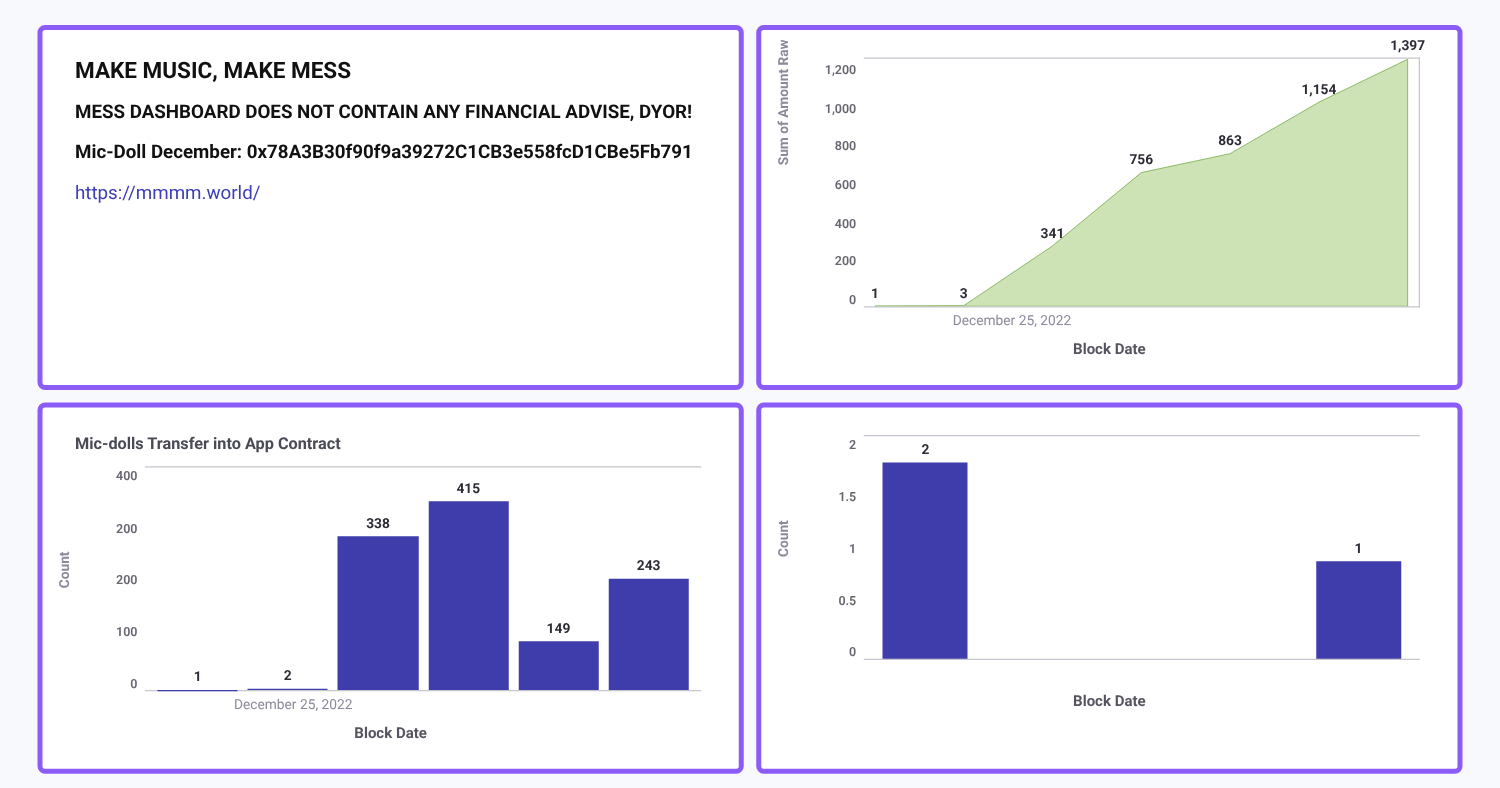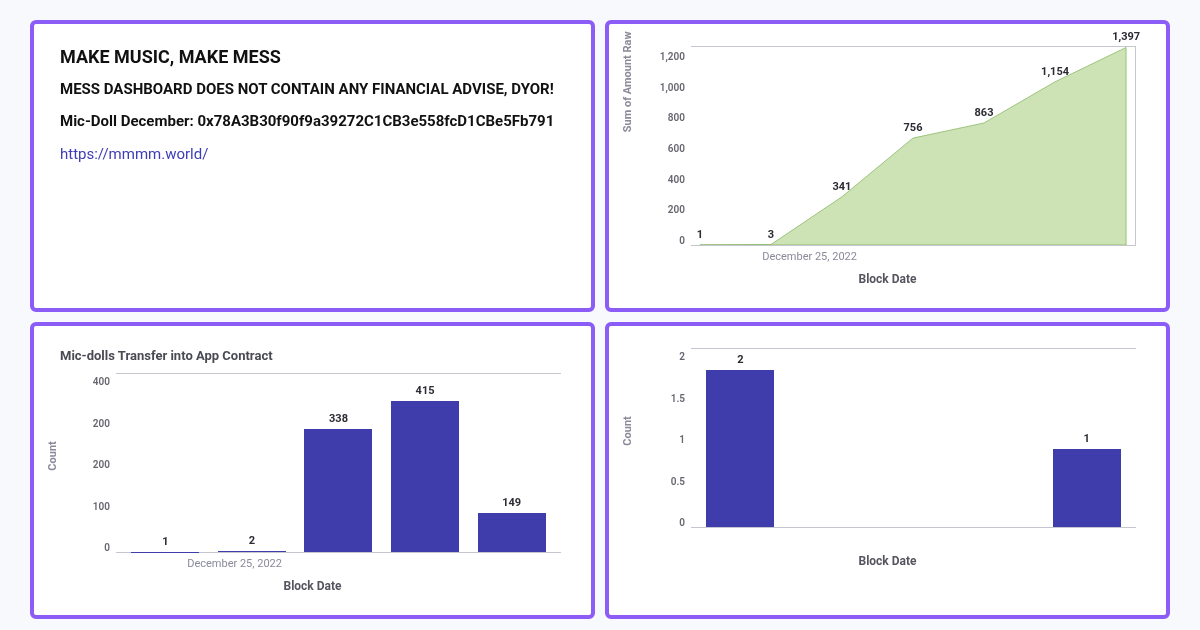--- a/index.html
+++ b/index.html
@@ -212,20 +212,24 @@
               <div class="bar" style="height: 69.1721%;"></div>
             </div>
             <div class="bar-slot">
               <div class="lbl">415</div>
               <div class="bar" style="height: 84.9302%;"></div>
             </div>
             <div class="bar-slot">
               <div class="lbl">149</div>
               <div class="bar" style="height: 21.8977%;"></div>
             </div>
+            <div class="bar-slot">
+              <div class="lbl">243</div>
+              <div class="bar" style="height: 49.7302%;"></div>
+            </div>
           </div>
       </div>
       <div class="below-axis">
         <div class="xtick" style="position:absolute; left:16%;">December 25, 2022</div>
       </div>
     </div>
     <div class="xlabel">Block Date</div>
   </div>
 
   <div class="card">

